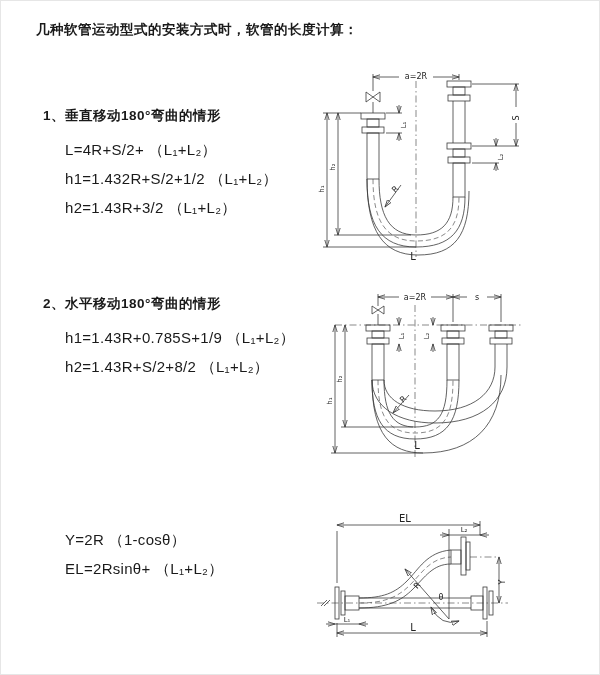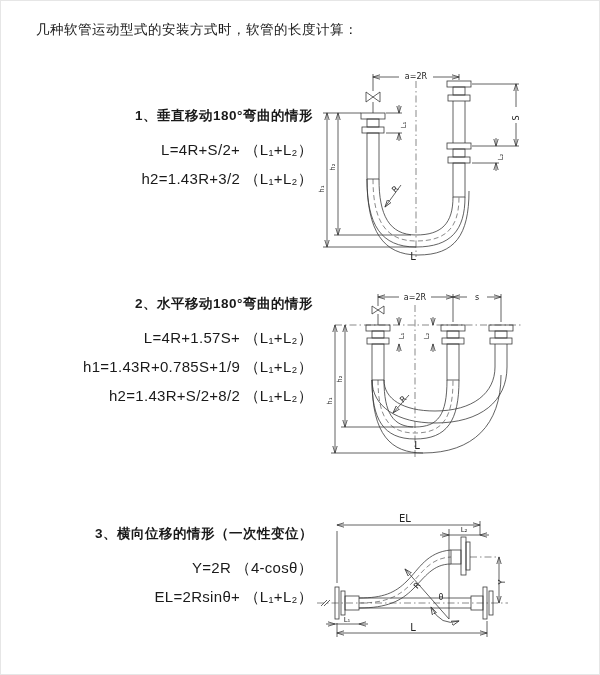--- a/index.html
+++ b/index.html
@@ -3,23 +3,23 @@
 <meta charset="utf-8">
 <style>
   html,body{margin:0;padding:0;background:#fff;}
   .page{
     position:relative;width:600px;height:675px;background:#fff;
     font-family:"Liberation Sans","DejaVu Sans",sans-serif;
     color:#1a1a1a;overflow:hidden;border:1px solid #e6e6e6;box-sizing:border-box;
   }
   .title{
     position:absolute;left:35px;top:20px;margin:0;
-    font-size:13.5px;font-weight:normal;letter-spacing:0.5px;
+    font-size:13.5px;font-weight:bold;letter-spacing:0.5px;
   }
-  .sec-text{position:absolute;left:42px;width:270px;text-align:right;}
+  .sec-text{position:absolute;left:42px;width:270px;}
   .sec-heading{font-size:13.5px;font-weight:bold;letter-spacing:0.5px;margin-bottom:10px;white-space:nowrap;}
   .formula{font-size:15px;font-weight:500;letter-spacing:0.3px;line-height:29px;padding-left:22px;white-space:nowrap;}
   .diagram{position:absolute;}
   svg path,svg line,svg rect,svg circle,svg polyline{stroke:#3a3a3a;stroke-width:0.8;fill:none;}
   svg .dim{stroke-width:0.65;}
   svg .cl{stroke-width:0.6;stroke-dasharray:7 3 1.5 3;}
   svg .dash{stroke-width:0.6;stroke-dasharray:5 3;}
   svg text{font-family:"DejaVu Sans","Liberation Sans",sans-serif;font-size:8px;fill:#222;stroke:none;}
   svg .lab-big{font-size:10px;}
   svg .lab-sm{font-size:7px;}
@@ -28,20 +28,21 @@
 </head>
 <body>
 
 <div class="page">
 
   <h1 class="title">几种软管运动型式的安装方式时，软管的长度计算：</h1>
 
   <div class="sec-text" style="top:106px">
     <div class="sec-heading"><span>1、</span><span>垂直移动180°弯曲的情形</span></div>
     <div class="formula">L=4R+S/2+ （L₁+L₂）</div>
+    <div class="formula">h1=1.432R+S/2+1/2 （L₁+L₂）</div>
     <div class="formula">h2=1.43R+3/2 （L₁+L₂）</div>
   </div>
 
   <svg class="diagram" style="left:310px;top:66px" width="250" height="195" viewBox="0 0 250 195">
     <defs>
       <marker id="ar1" markerWidth="9" markerHeight="7" refX="7.4" refY="3" orient="auto-start-reverse" markerUnits="userSpaceOnUse">
         <path d="M0,0.7 L7.5,3 L0,5.3 Z" fill="#333" stroke="none"></path>
       </marker>
       <pattern id="p1" width="4" height="4" patternUnits="userSpaceOnUse">
         <path d="M0,0 L4,4 M4,0 L0,4" stroke="#777" stroke-width="0.5"></path>
@@ -122,21 +123,20 @@
     <g class="dim">
       <path d="M90,118 L74,140" marker-end="url(#ar1)"></path>
       <text x="86" y="124" transform="rotate(-45 86 124)" text-anchor="middle">R</text>
     </g>
 
     <text class="lab-big" x="102" y="193" text-anchor="middle">L</text>
   </svg>
 
   <div class="sec-text" style="top:294px">
     <div class="sec-heading"><span>2、</span><span>水平移动180°弯曲的情形</span></div>
-    <div class="formula">L=4R+1.57S+ （L₁+L₂）</div>
     <div class="formula">h1=1.43R+0.785S+1/9 （L₁+L₂）</div>
     <div class="formula">h2=1.43R+S/2+8/2 （L₁+L₂）</div>
   </div>
 
   <svg class="diagram" style="left:322px;top:288px" width="215" height="178" viewBox="0 0 215 178">
     <defs>
       <marker id="ar2" markerWidth="9" markerHeight="7" refX="7.4" refY="3" orient="auto-start-reverse" markerUnits="userSpaceOnUse">
         <path d="M0,0.7 L7.5,3 L0,5.3 Z" fill="#333" stroke="none"></path>
       </marker>
       <pattern id="p2" width="4" height="4" patternUnits="userSpaceOnUse">
@@ -218,22 +218,21 @@
 
     <g class="dim">
       <path d="M86,106 L70,124" marker-end="url(#ar2)"></path>
       <text x="82" y="112" transform="rotate(-45 82 112)" text-anchor="middle">R</text>
     </g>
 
     <text class="lab-big" x="94" y="160" text-anchor="middle">L</text>
   </svg>
 
   <div class="sec-text" style="top:524px">
-    <div class="sec-heading"><span>3、</span><span>横向位移的情形（一次性变位）</span></div>
-    <div class="formula">Y=2R （4-cosθ）</div>
+    <div class="formula">Y=2R （1-cosθ）</div>
     <div class="formula">EL=2Rsinθ+ （L₁+L₂）</div>
   </div>
 
   <svg class="diagram" style="left:312px;top:500px" width="200" height="145" viewBox="0 0 200 145">
     <defs>
       <marker id="ar3" markerWidth="9" markerHeight="7" refX="7.4" refY="3" orient="auto-start-reverse" markerUnits="userSpaceOnUse">
         <path d="M0,0.7 L7.5,3 L0,5.3 Z" fill="#333" stroke="none"></path>
       </marker>
     </defs>
 

